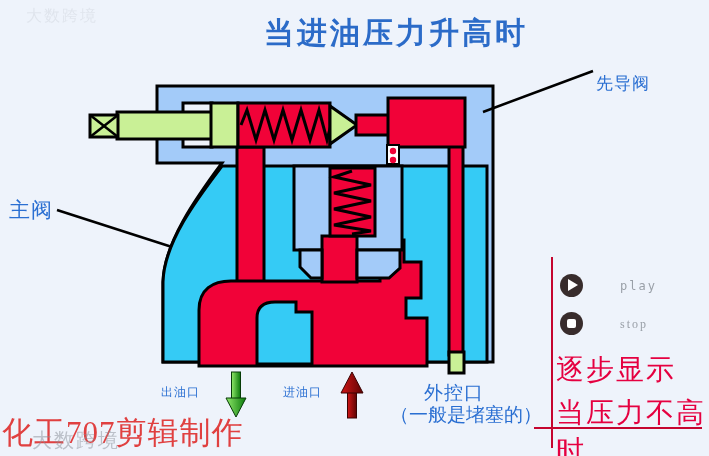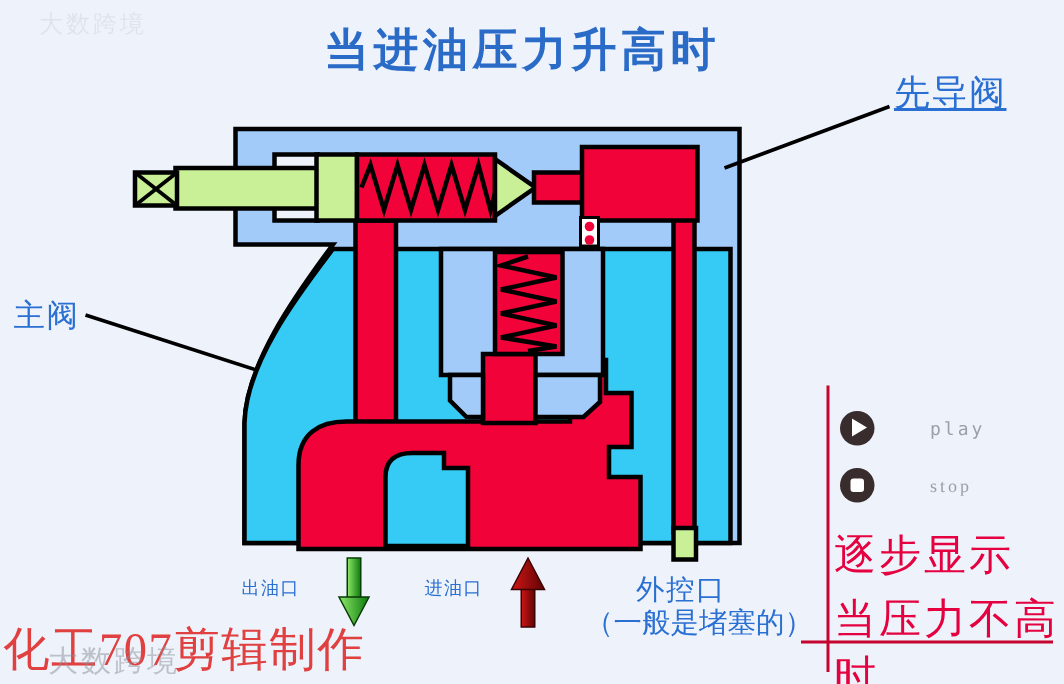--- a/index.html
+++ b/index.html
@@ -1,19 +1,19 @@
 <!DOCTYPE html>
 <html><head>
 <meta charset="utf-8">
 <style>
   html,body{margin:0;padding:0;}
   body{width:709px;height:456px;position:relative;overflow:hidden;
        background:#eef3fb;font-family:"Liberation Serif",serif;}
   .abs{position:absolute;}
-  .title{left:168px;top:13px;width:360px;text-align:center;font-size:30px;
+  .title{left:168px;top:13px;width:360px;text-align:right;font-size:30px;
          font-weight:600;color:#2b6bc8;letter-spacing:3px;}
   .blabel{color:#2a6fd2;font-size:12px;letter-spacing:1px;}
   .rlabel{color:#e50040;font-size:28px;letter-spacing:2px;}
   .credit{left:2px;top:412px;font-size:31px;font-weight:normal;color:#e04040;
           letter-spacing:1px;white-space:nowrap;}
   .wm{color:#8a8f98;font-size:20px;letter-spacing:2px;font-family:"Liberation Sans",sans-serif;}
   .wm-bottom{left:32px;top:427px;opacity:.5;}
   .wm-top{left:26px;top:6px;opacity:.14;font-size:16px;}
   .vline{left:551px;top:257px;width:2px;height:191px;background:#c5052f;}
   .hline{left:534px;top:427px;width:168px;height:2px;background:#c5052f;}
@@ -96,21 +96,21 @@
     <polygon points="226,398 246,398 236,417" fill="url(#ggreen)" stroke="#063b06" stroke-width="1"></polygon>
   </g>
   <g>
     <rect x="347.5" y="391" width="9" height="27" fill="url(#gred)" stroke="#3a0202" stroke-width="1"></rect>
     <polygon points="341,393 363,393 352,372" fill="url(#gred)" stroke="#3a0202" stroke-width="1"></polygon>
   </g>
 </svg>
 
 <div class="abs title">当进油压力升高时</div>
 
-<div class="abs blabel" style="left:596px;top:46px;font-size:24px;text-decoration:underline;">先导阀</div>
+<div class="abs blabel" style="left:596px;top:72px;font-size:17px;">先导阀</div>
 <div class="abs blabel" style="left:9px;top:196px;font-size:21px;">主阀</div>
 <div class="abs blabel" style="left:161px;top:384px;">出油口</div>
 <div class="abs blabel" style="left:283px;top:384px;">进油口</div>
 <div class="abs blabel" style="left:424px;top:380px;font-size:19px;">外控口</div>
 <div class="abs blabel" style="left:390px;top:402px;font-size:19px;letter-spacing:0;">（一般是堵塞的）</div>
 
 <div class="abs vline"></div>
 <div class="abs hline"></div>
 
 <div class="abs btn btn-play">

